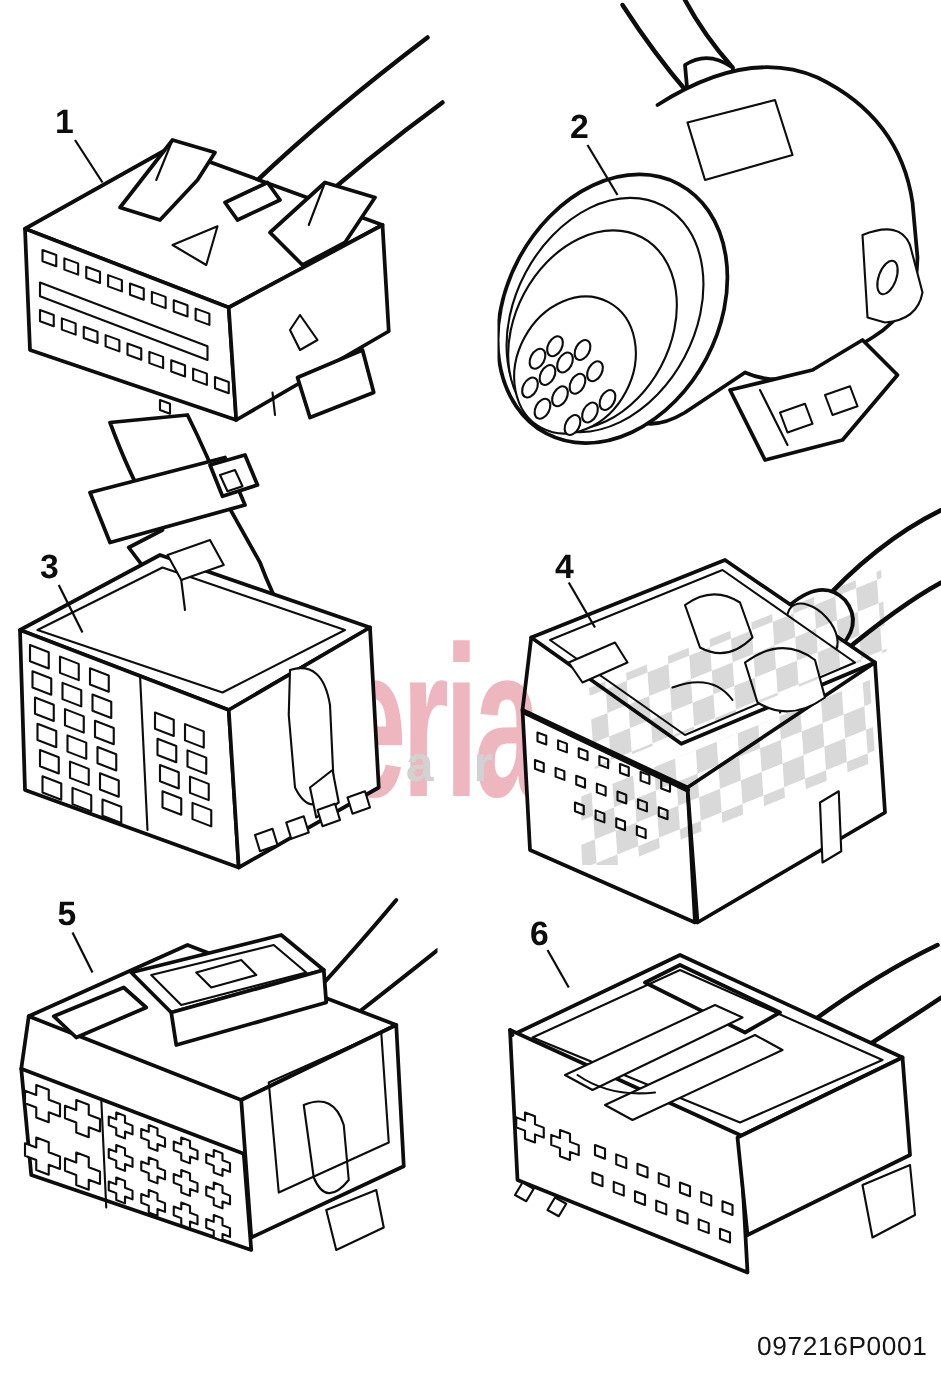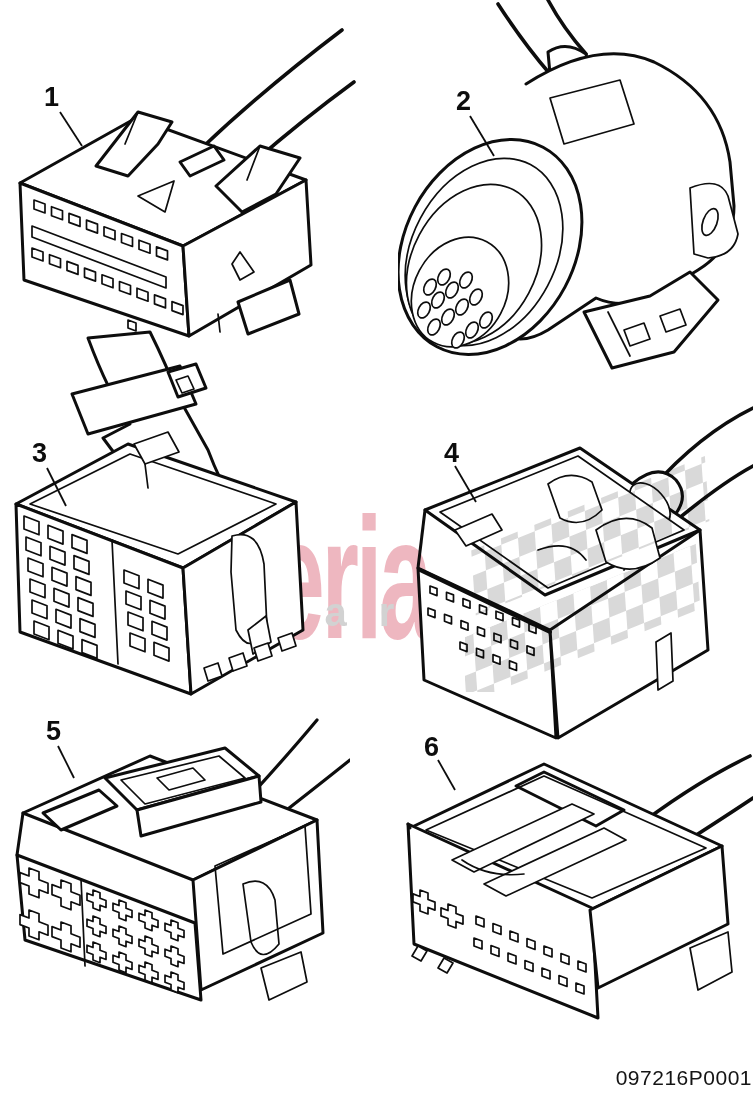--- a/index.html
+++ b/index.html
@@ -48,21 +48,21 @@
   }
   
   .callout{
     position:absolute;z-index:4;
     font-size:27px;font-weight:bold;color:var(--ink);
     line-height:1;
   }
   #leaders{position:absolute;left:0;top:0;z-index:4;pointer-events:none;}
   
   .part-number{
-    position:absolute;right:1px;top:1066px;z-index:4;
+    position:absolute;right:11px;top:1066px;z-index:4;
     font-size:21px;color:#141414;letter-spacing:0.5px;
   }
 </style>
 </head>
 <body>
 
 <div id="canvas">
 
   <div class="wm-brand">scuderia</div>
   <div class="wm-sub">car parts</div>

